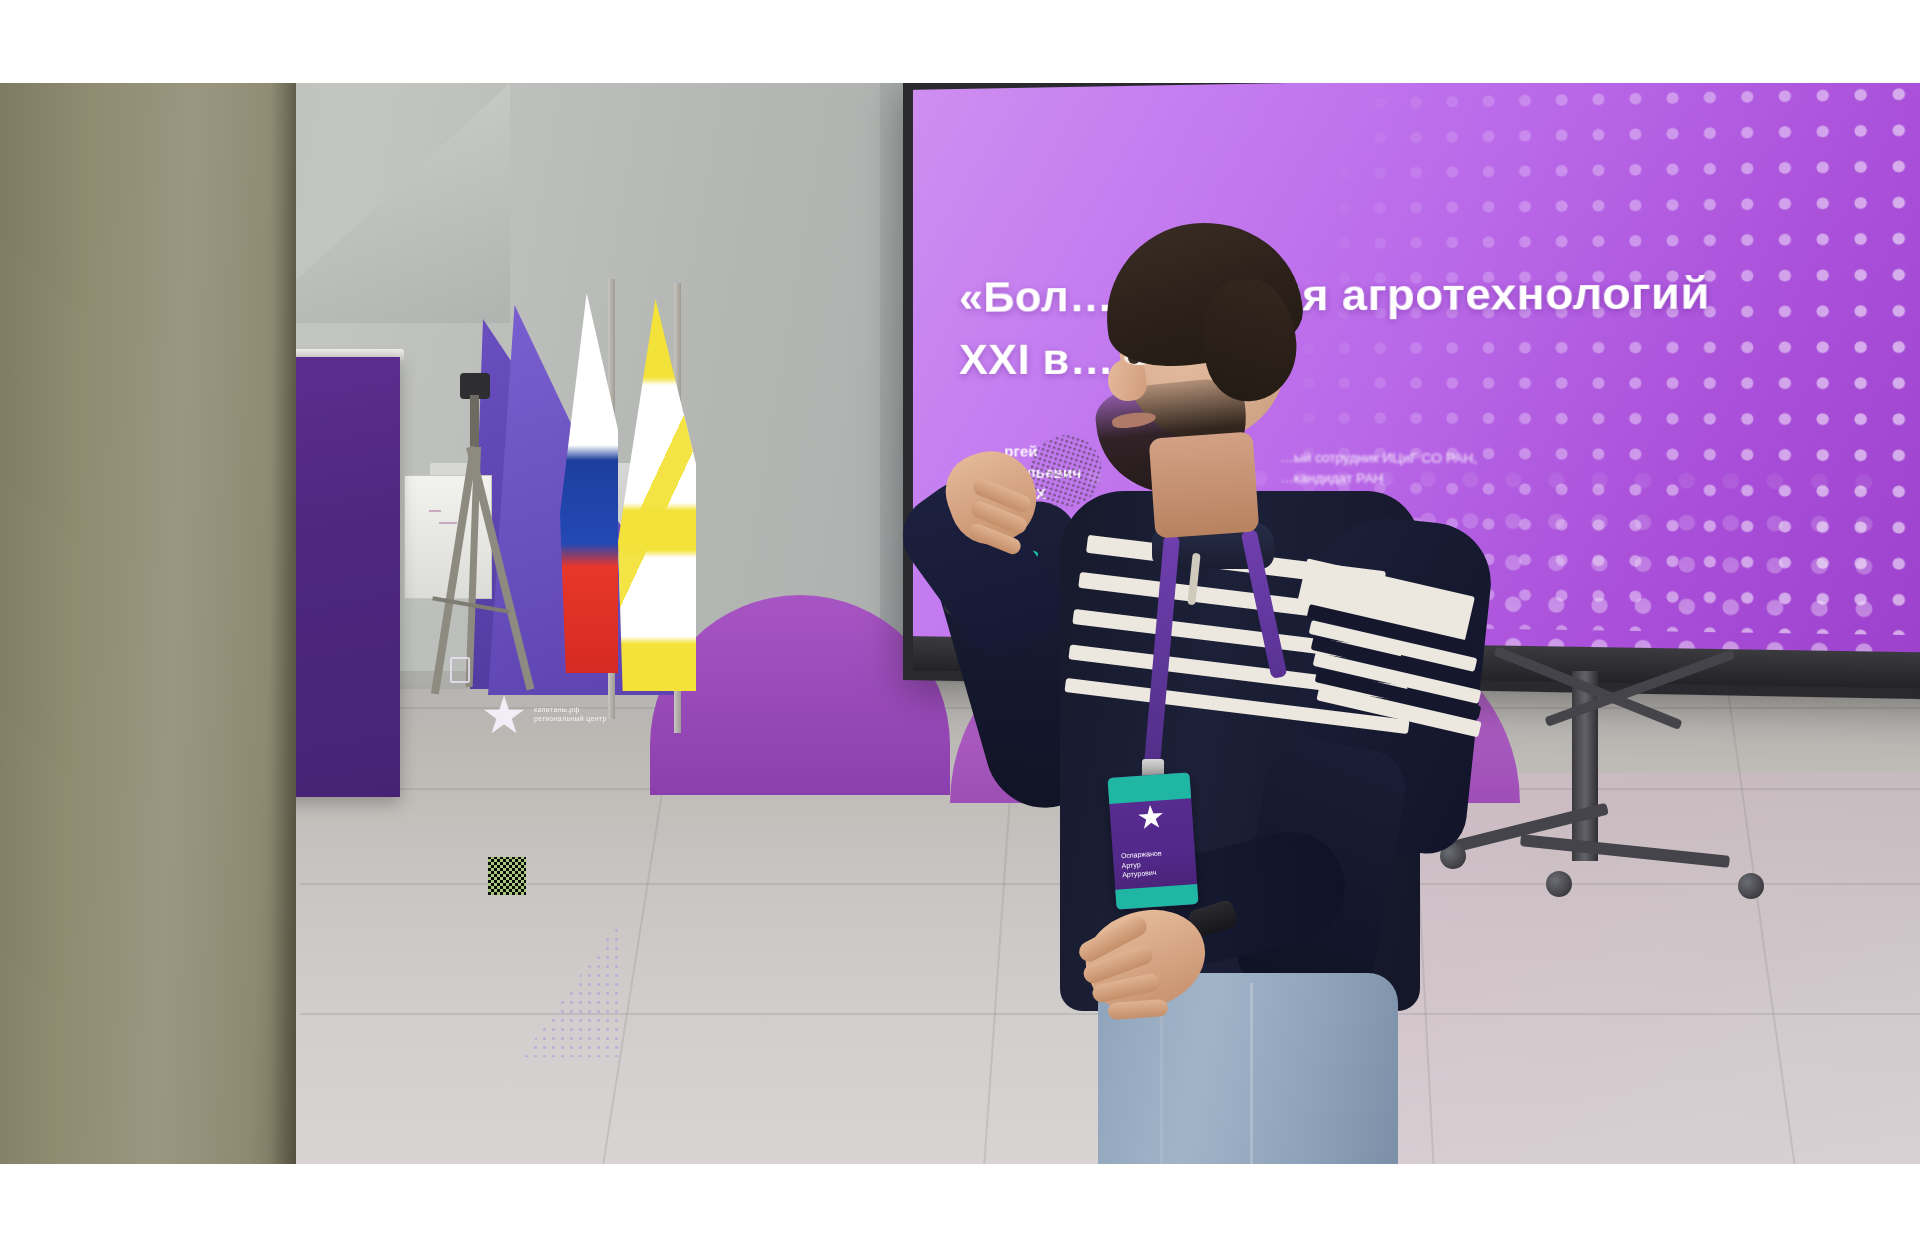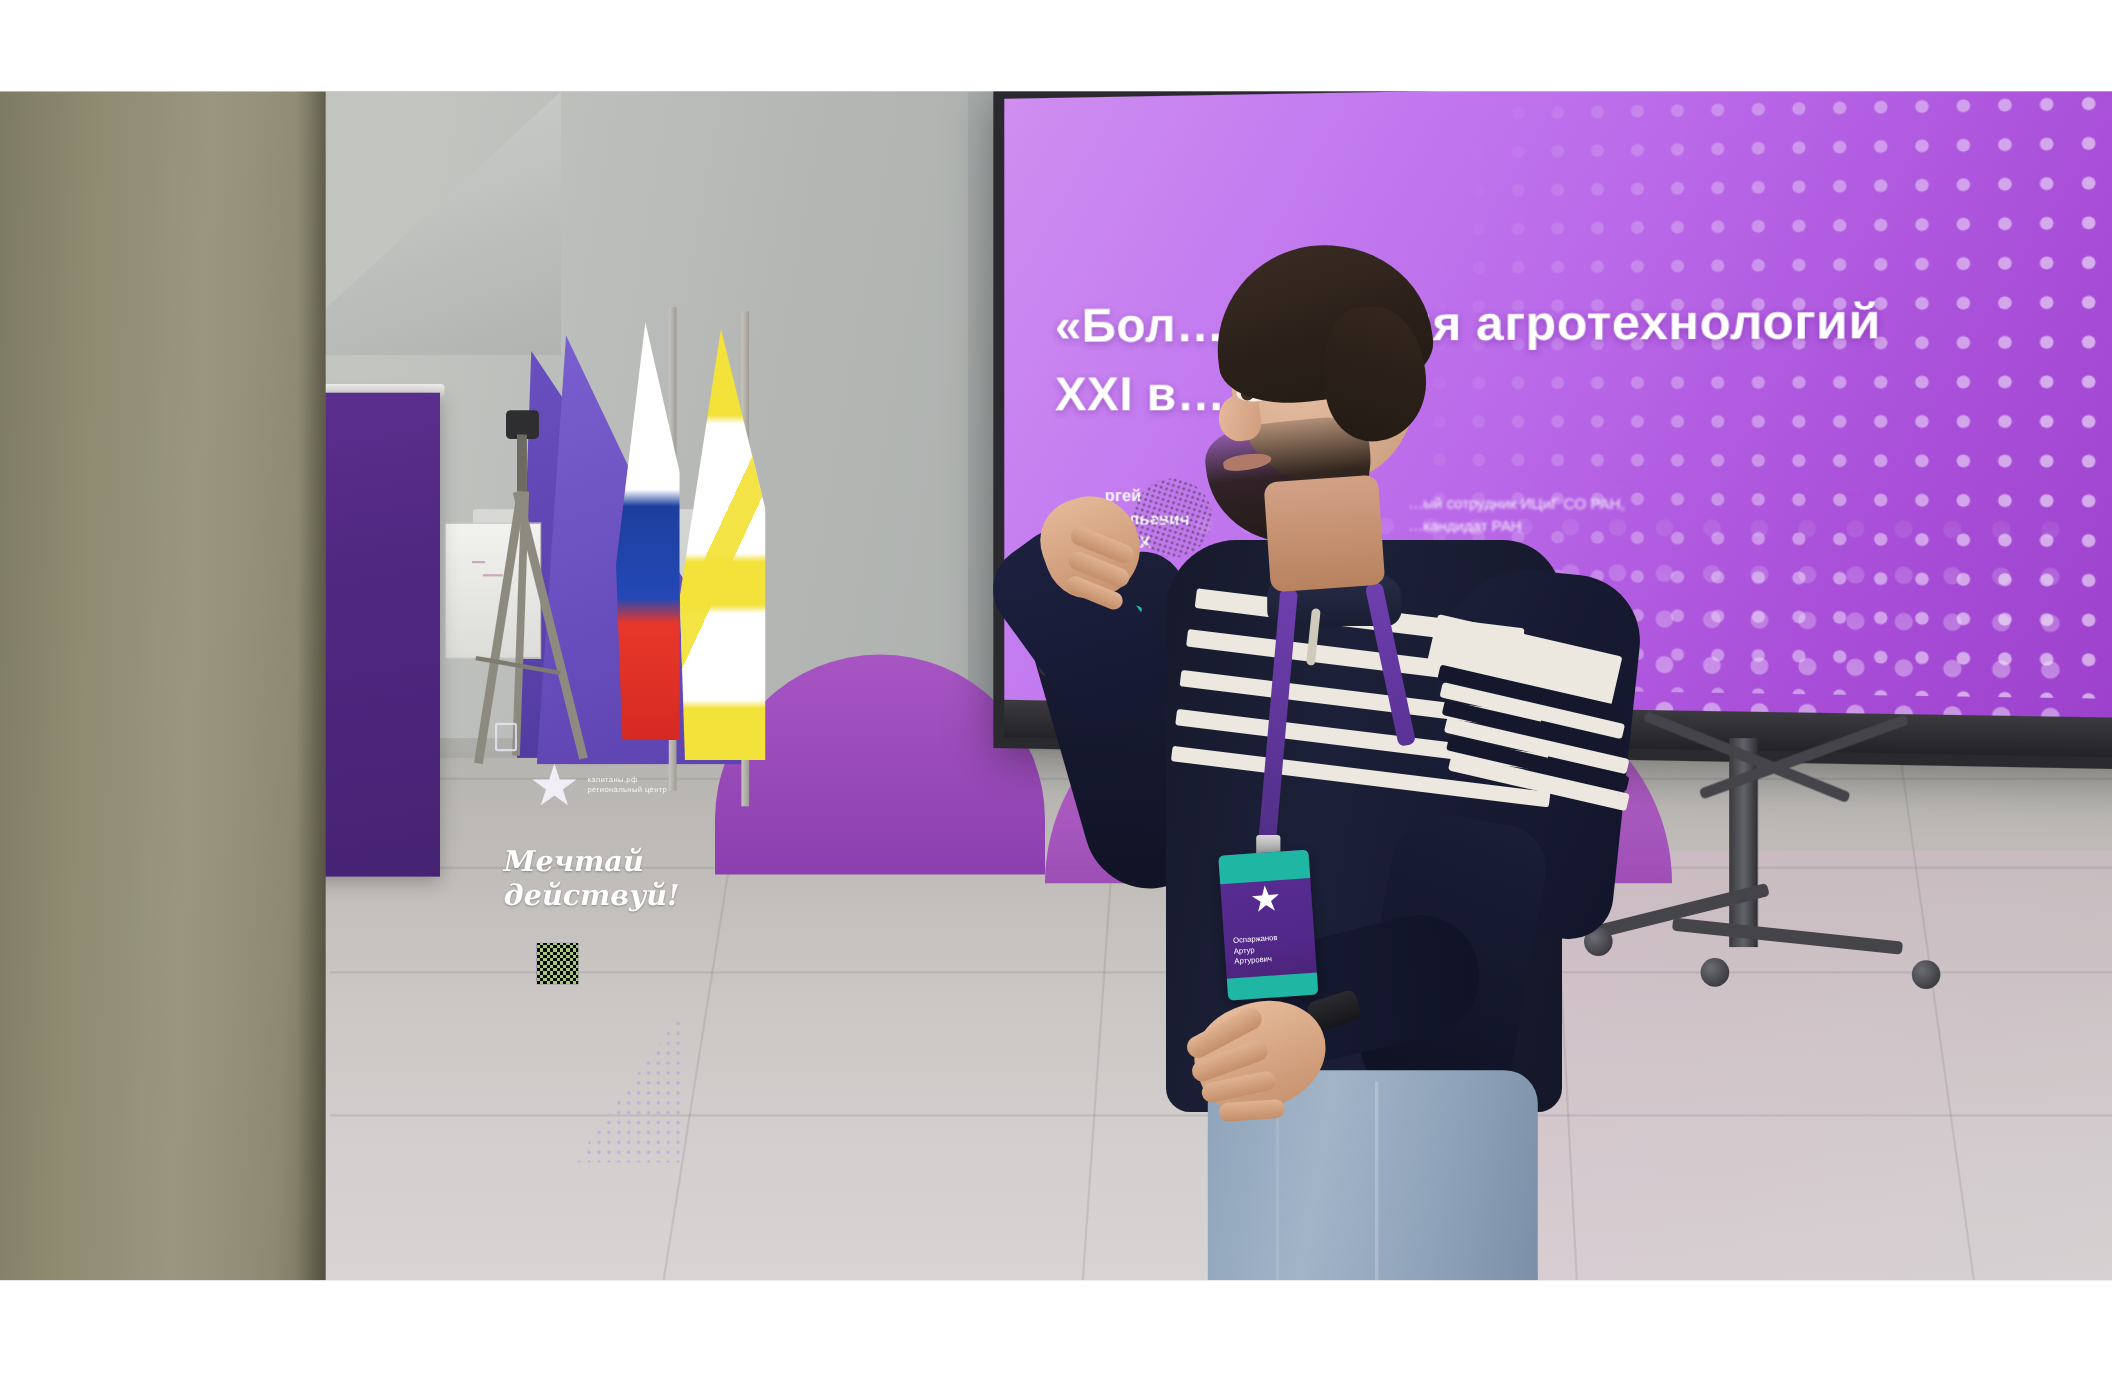--- a/index.html
+++ b/index.html
@@ -322,24 +322,20 @@
     <div class="tripod-brace" style="left:432px;top:520px;width:78px;transform:rotate(10deg);"></div>
 
     <div class="banner-top"></div>
     <div class="banner">
       <div class="banner-smallicon"></div>
       <div class="banner-star">★</div>
       <div class="banner-logotext">
         <div>капитаны.рф</div>
         <div>региональный центр</div>
       </div>
-      <div class="banner-slogan">
-        <div>Мечтай</div>
-        <div>действуй!</div>
-      </div>
       <div class="banner-qr"></div>
       <div class="banner-dots"></div>
     </div>
 
     <div class="person">
 
       <div class="arm-left"></div>
       <div class="torso"></div>
       <div class="shoulder-r"></div>
 

